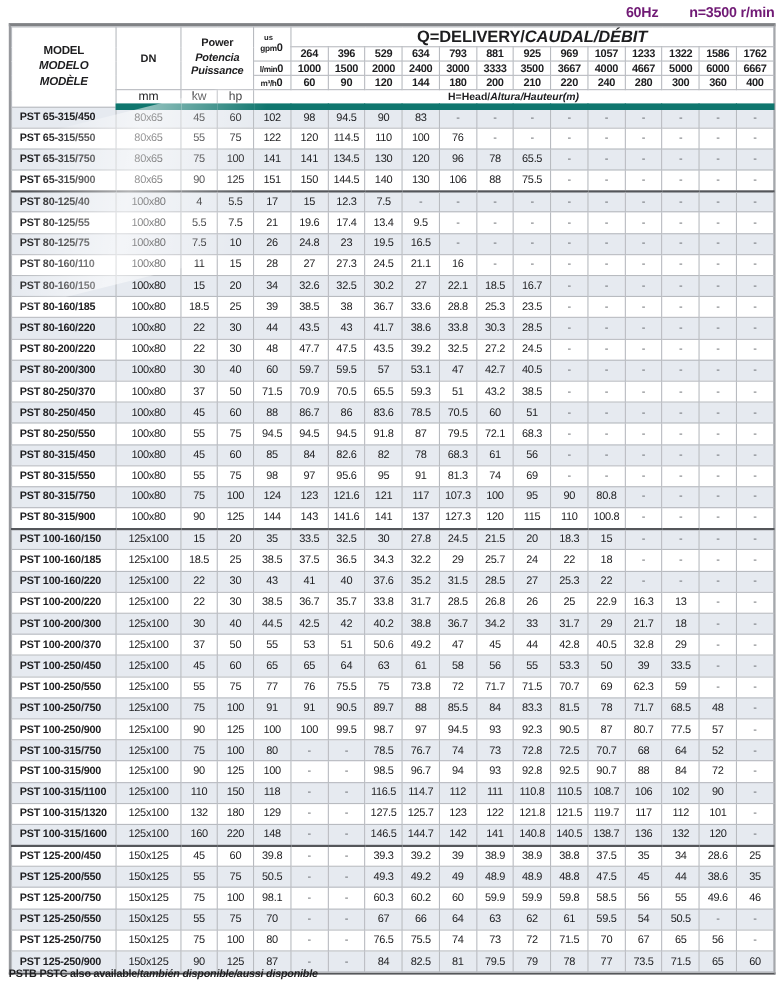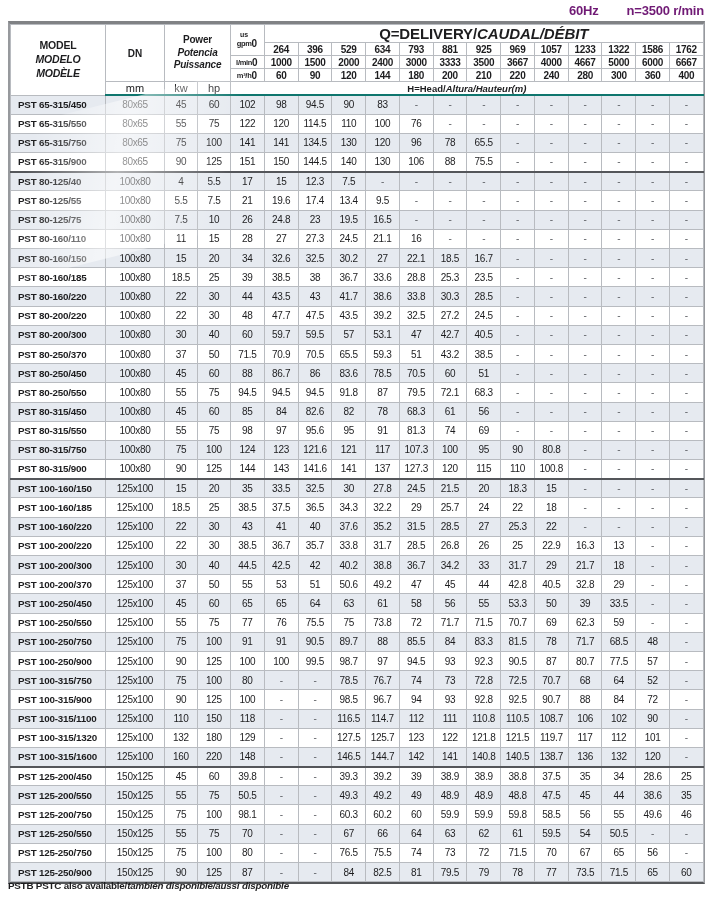--- a/index.html
+++ b/index.html
@@ -40,21 +40,21 @@
   .q-title { font-size:15px; letter-spacing:-0.1px;margin-left:12px; }
   .fv { font-size:10px; letter-spacing:-0.3px;margin-left:40px; }
   .unit-h { text-align:left; padding:0 2px 0 3px; }
   .us-line { font-size:7px; font-weight:bold; line-height:6px; padding-left:6px; }
   .unit-line { display:flex; justify-content:center; align-items:center; }
   .unit-line .ulabel { font-size:7.5px; font-weight:bold; letter-spacing:-0.3px; }
   .unit-line .zero { font-size:10px; font-weight:bold; padding-right:2px; }
   .mm-h { font-weight:normal; font-size:11px; }
   .kwhp { font-weight:normal; font-size:11px; }
   .head-title { font-size:9.5px; }
-  .hr5 th { border-bottom:2px solid #0f766e; }
+  .hr5 th { border-bottom:6px solid #0f766e; }
 
   
   tbody td { height:19.2px; text-align:center; font-size:10px; letter-spacing:-0.3px; }
   tbody tr:nth-child(odd) td { background:#e6eaf0; }
   tbody td.model {
     text-align:left; font-weight:bold; padding-left:7px;
     font-size:9.8px; letter-spacing:-0.2px;
   }
   tbody td.dash { color:#63656a; }
   tbody tr.group-start td { border-top:2px solid #54565a; }

